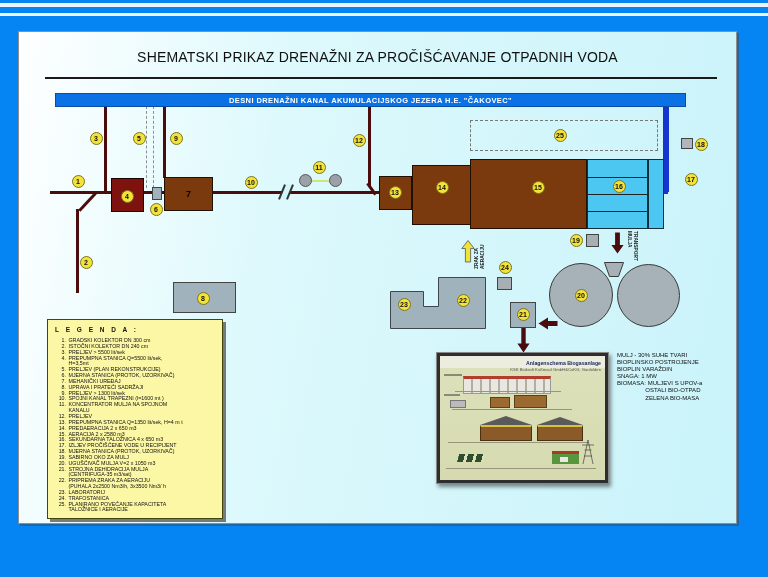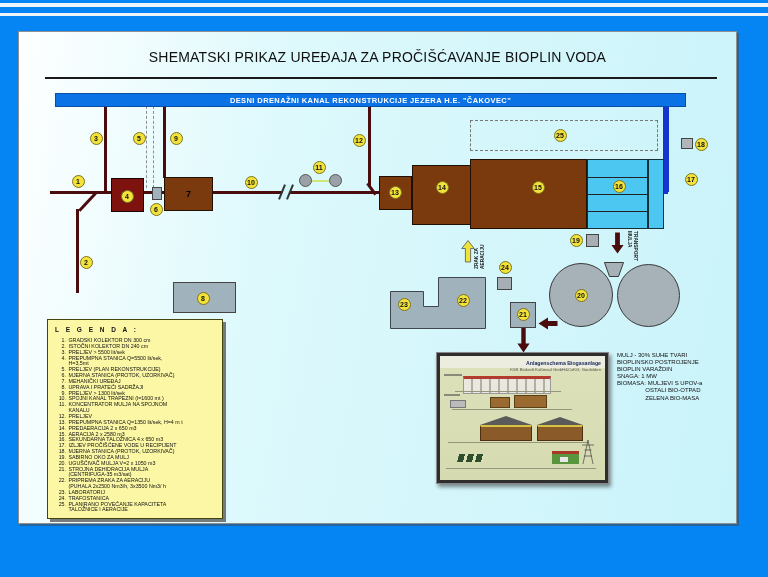--- a/index.html
+++ b/index.html
@@ -63,25 +63,25 @@
   svg{display:block;}
 </style>
 </head>
 <body>
 
 <div class="stripe" style="top:3px"></div>
 <div class="stripe" style="top:12.5px"></div>
 
 <div class="panel"></div>
 
-<div class="page-title">SHEMATSKI PRIKAZ UREĐAJA ZA PROČIŠĆAVANJE BIOPLIN VODA</div>
+<div class="page-title">SHEMATSKI PRIKAZ DRENAŽNI ZA PROČIŠĆAVANJE OTPADNIH VODA</div>
 <div class="title-rule"></div>
 
 <div class="banner">
-  <span>DESNI DRENAŽNI KANAL REKONSTRUKCIJE JEZERA H.E. "ČAKOVEC"</span>
+  <span>DESNI DRENAŽNI KANAL AKUMULACIJSKOG JEZERA H.E. "ČAKOVEC"</span>
 </div>
 
 <div class="pipe" style="left:50px;top:190.5px;width:333px;height:3px"></div>
 <div class="pipe" style="left:103.5px;top:106px;width:3px;height:87px"></div>
 <div class="abs" style="left:146px;top:106px;width:6px;height:82px;border-left:1.5px dashed #8e8e8e;border-right:1.5px dashed #8e8e8e;z-index:2"></div>
 <div class="pipe" style="left:163px;top:106px;width:3px;height:72px"></div>
 <div class="pipe" style="left:85.5px;top:190px;width:3px;height:24px;transform:rotate(43deg)"></div>
 <div class="pipe" style="left:76px;top:209px;width:3px;height:84px"></div>
 <div class="pipe" style="left:367.5px;top:106px;width:3px;height:80px"></div>
 <div class="pipe" style="left:370px;top:182px;width:3px;height:14px;transform:rotate(-35deg)"></div>

